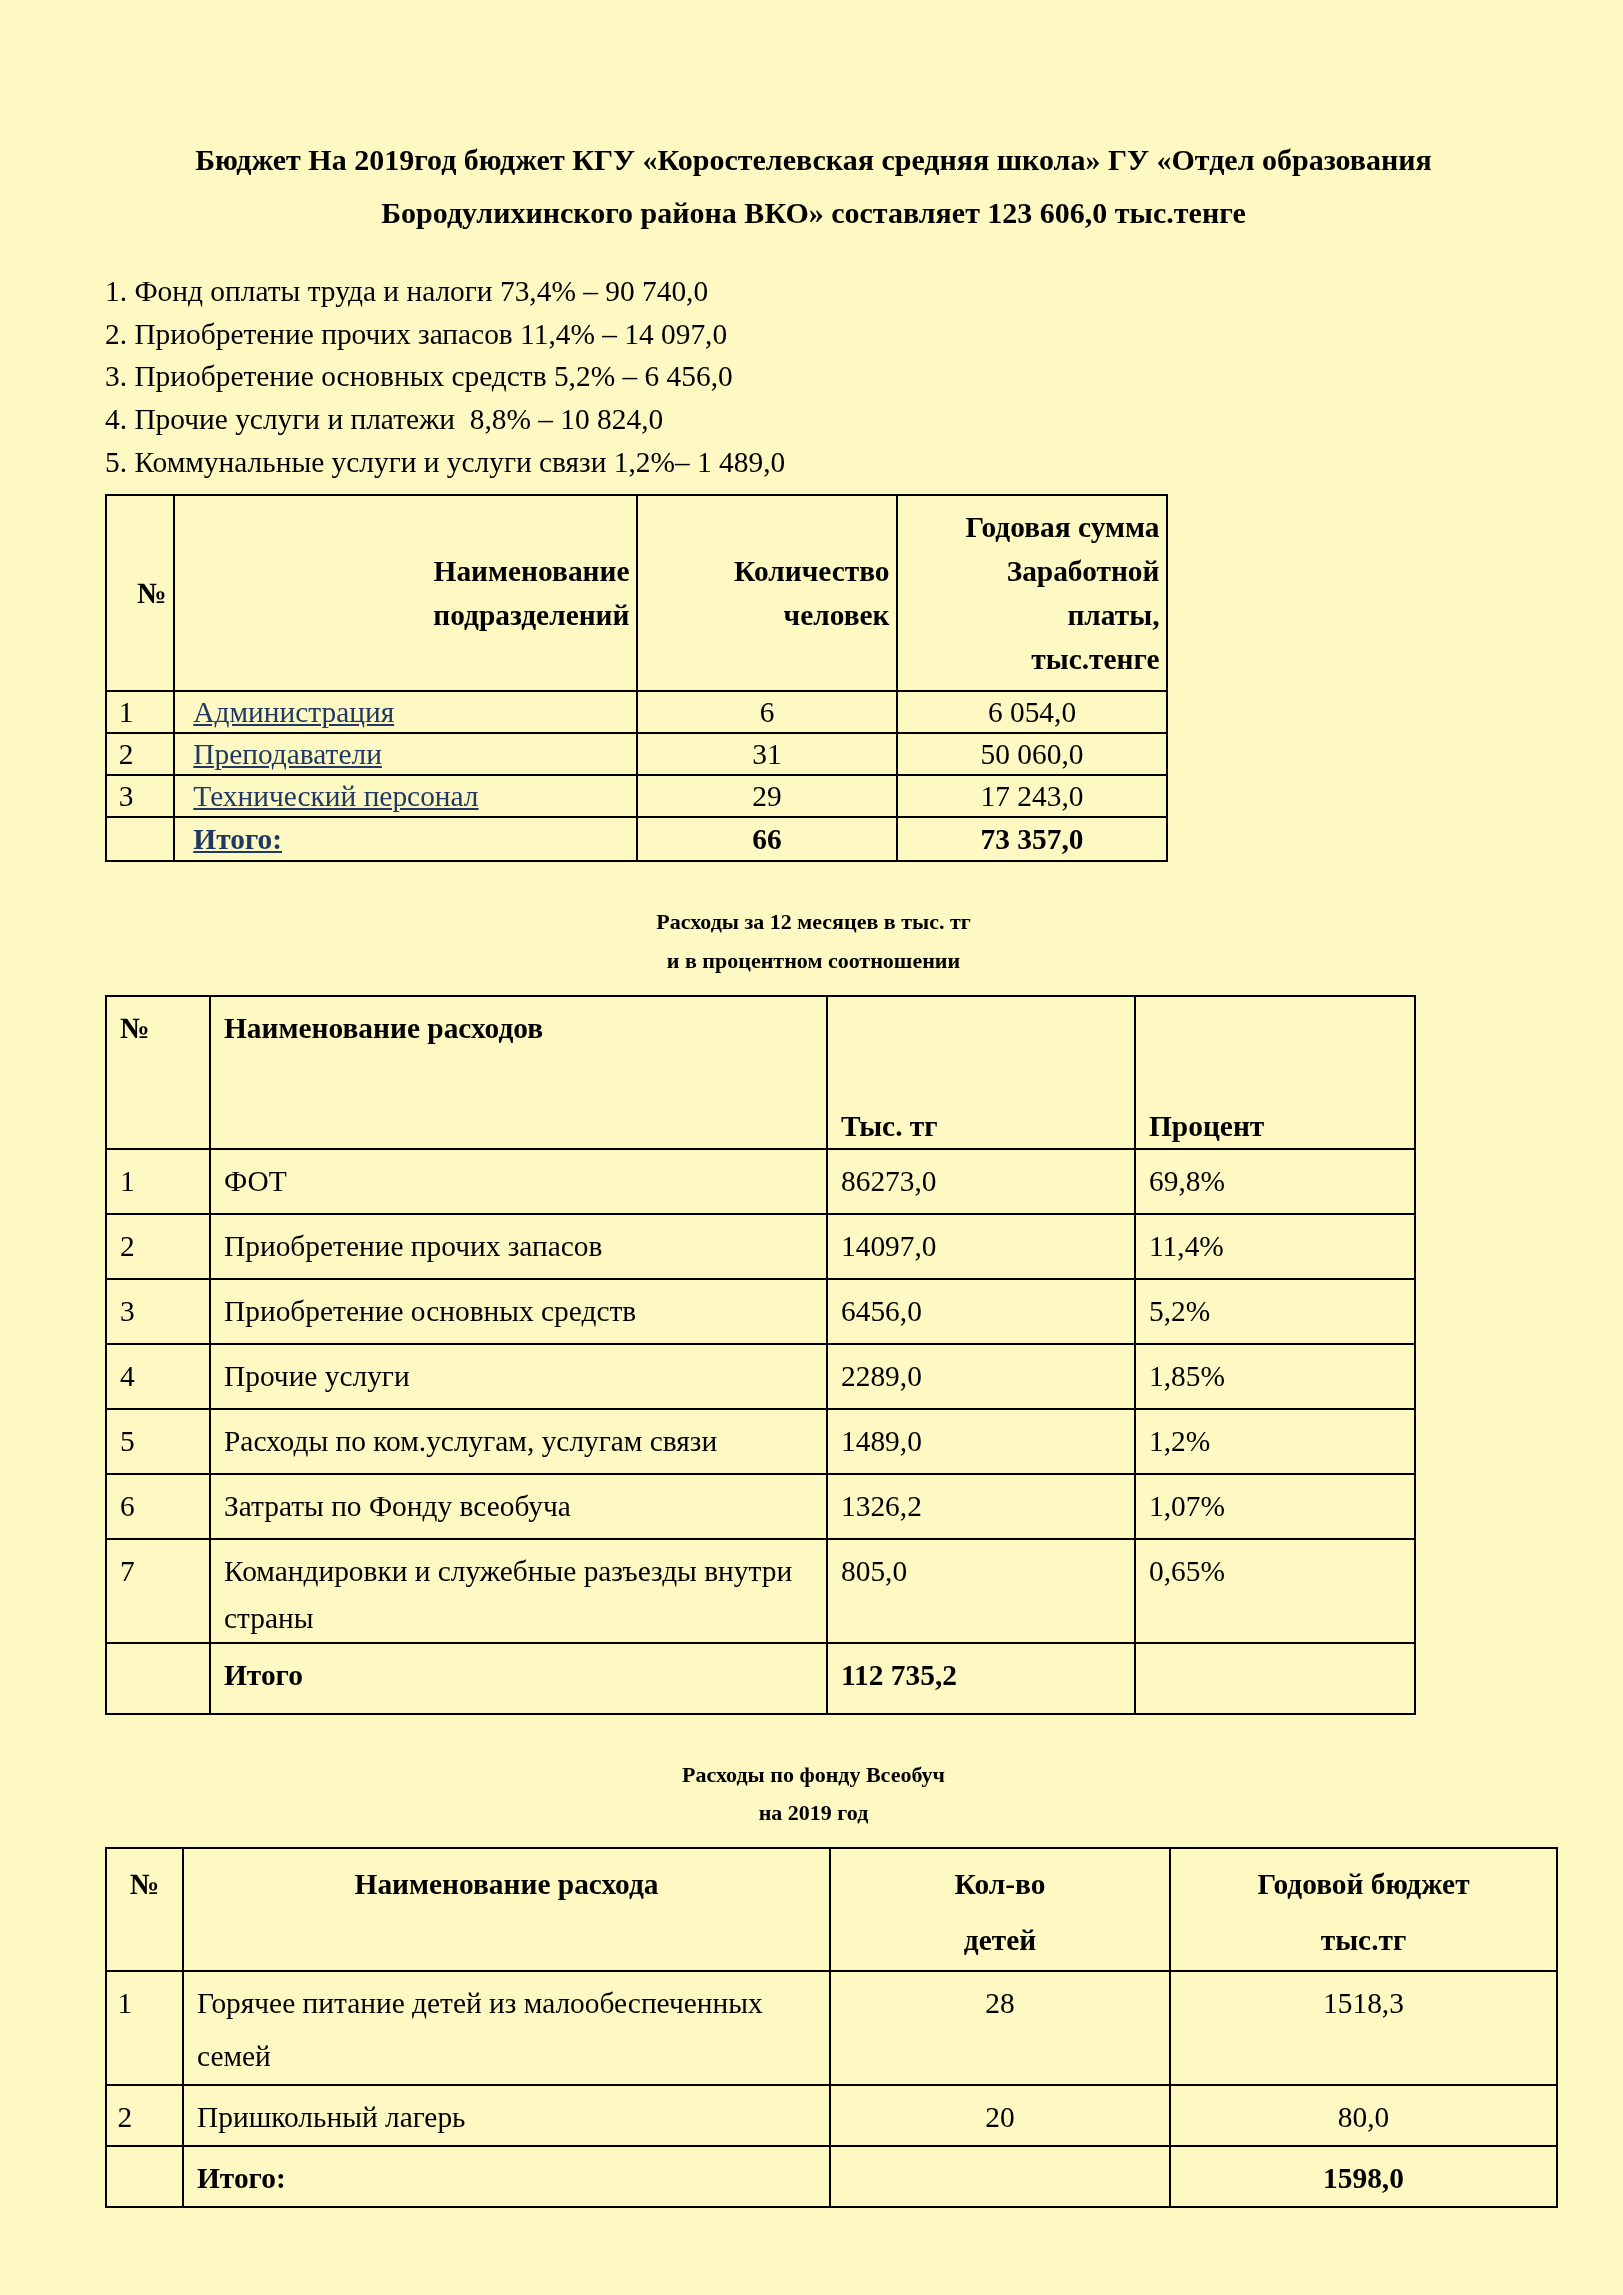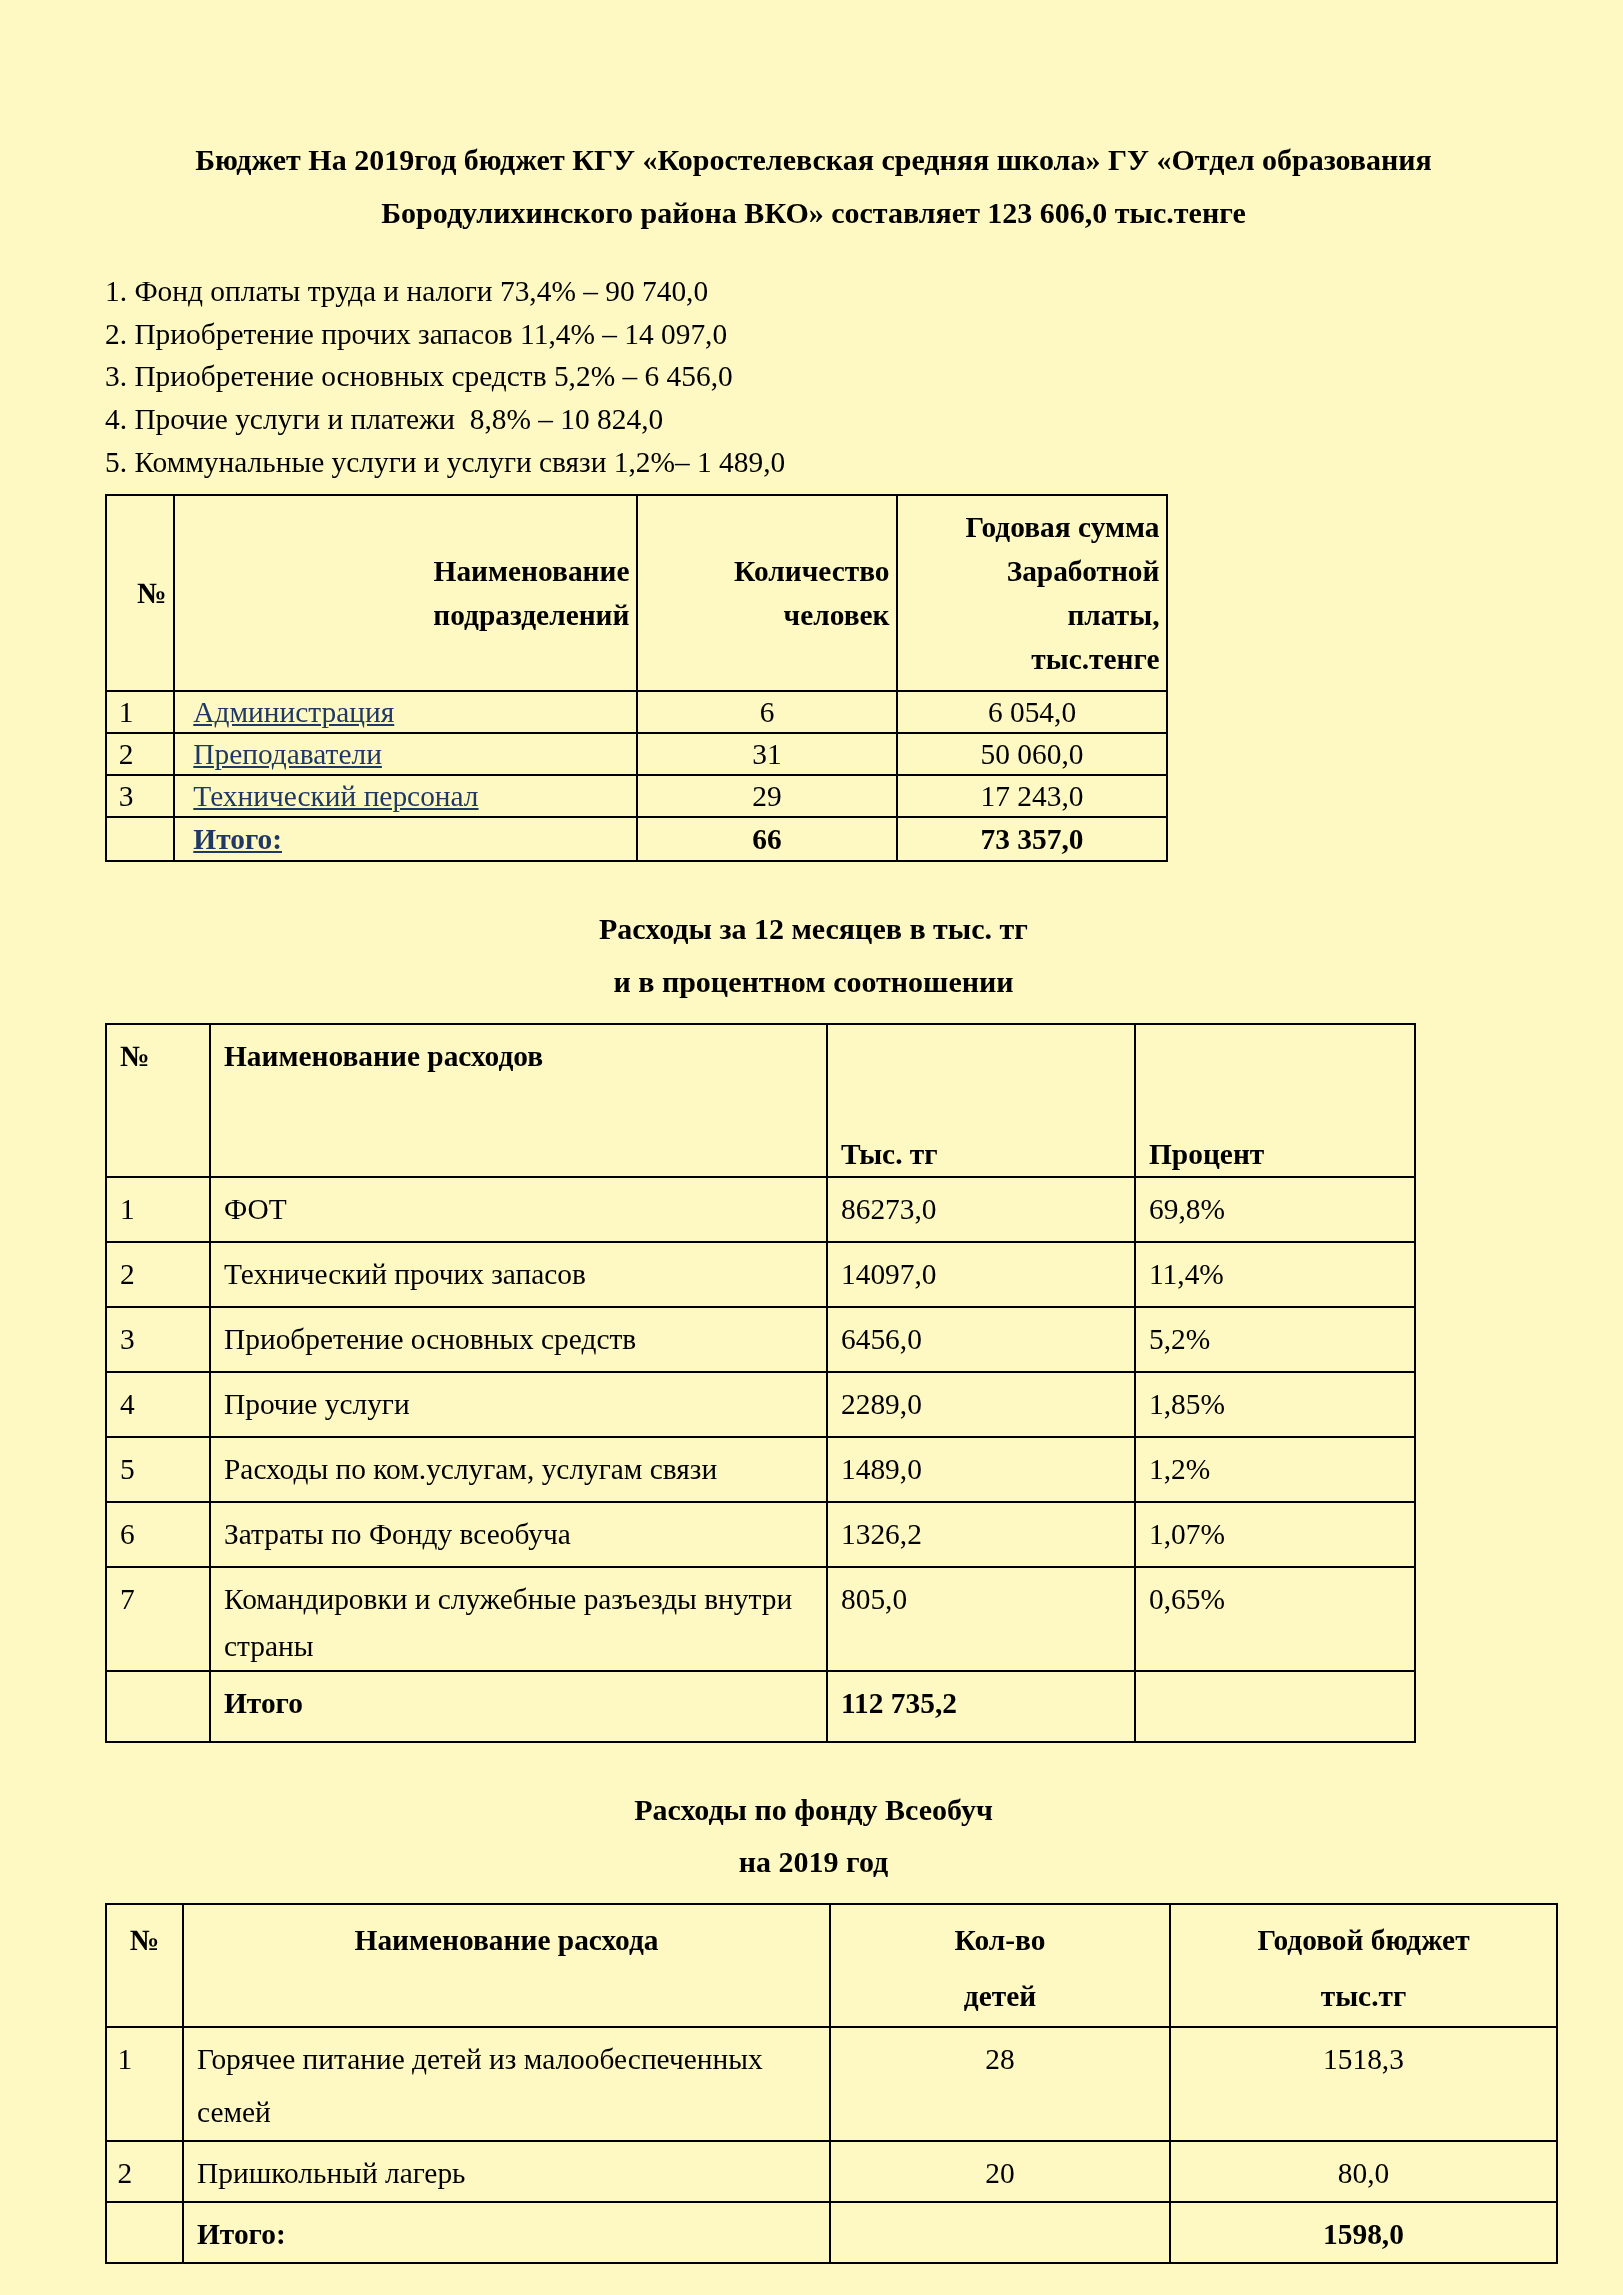--- a/index.html
+++ b/index.html
@@ -46,21 +46,21 @@
   .t1 tbody td { height: 42px; vertical-align: middle; line-height: 1.2; }
   .t1 td.num  { text-align: left; padding-left: 11.8px; }
   .t1 td.name { text-align: left; padding-left: 18.3px; }
   .t1 td.cnum { text-align: center; }
   .t1 tr.total td { height: 44px; font-weight: bold; }
   .navy { color: #1f3864; text-decoration: underline; }
 
   
   .section-heading {
     margin: 41px 0 0 0;
-    font-size: 30px;
+    font-size: 22px;
     font-weight: bold;
     text-align: center;
     line-height: 1.75;
   }
 
   
   .t2 { width: 1309px; margin-top: 14.4px; }
   .t2 col.c-num  { width: 104px; }
   .t2 col.c-name { width: 617px; }
   .t2 col.c-amt  { width: 308px; }
@@ -183,21 +183,21 @@
     </thead>
     <tbody>
       <tr>
         <td>1</td>
         <td>ФОТ</td>
         <td>86273,0</td>
         <td>69,8%</td>
       </tr>
       <tr>
         <td>2</td>
-        <td>Технический прочих запасов</td>
+        <td>Приобретение прочих запасов</td>
         <td>14097,0</td>
         <td>11,4%</td>
       </tr>
       <tr>
         <td>3</td>
         <td>Приобретение основных средств</td>
         <td>6456,0</td>
         <td>5,2%</td>
       </tr>
       <tr>

